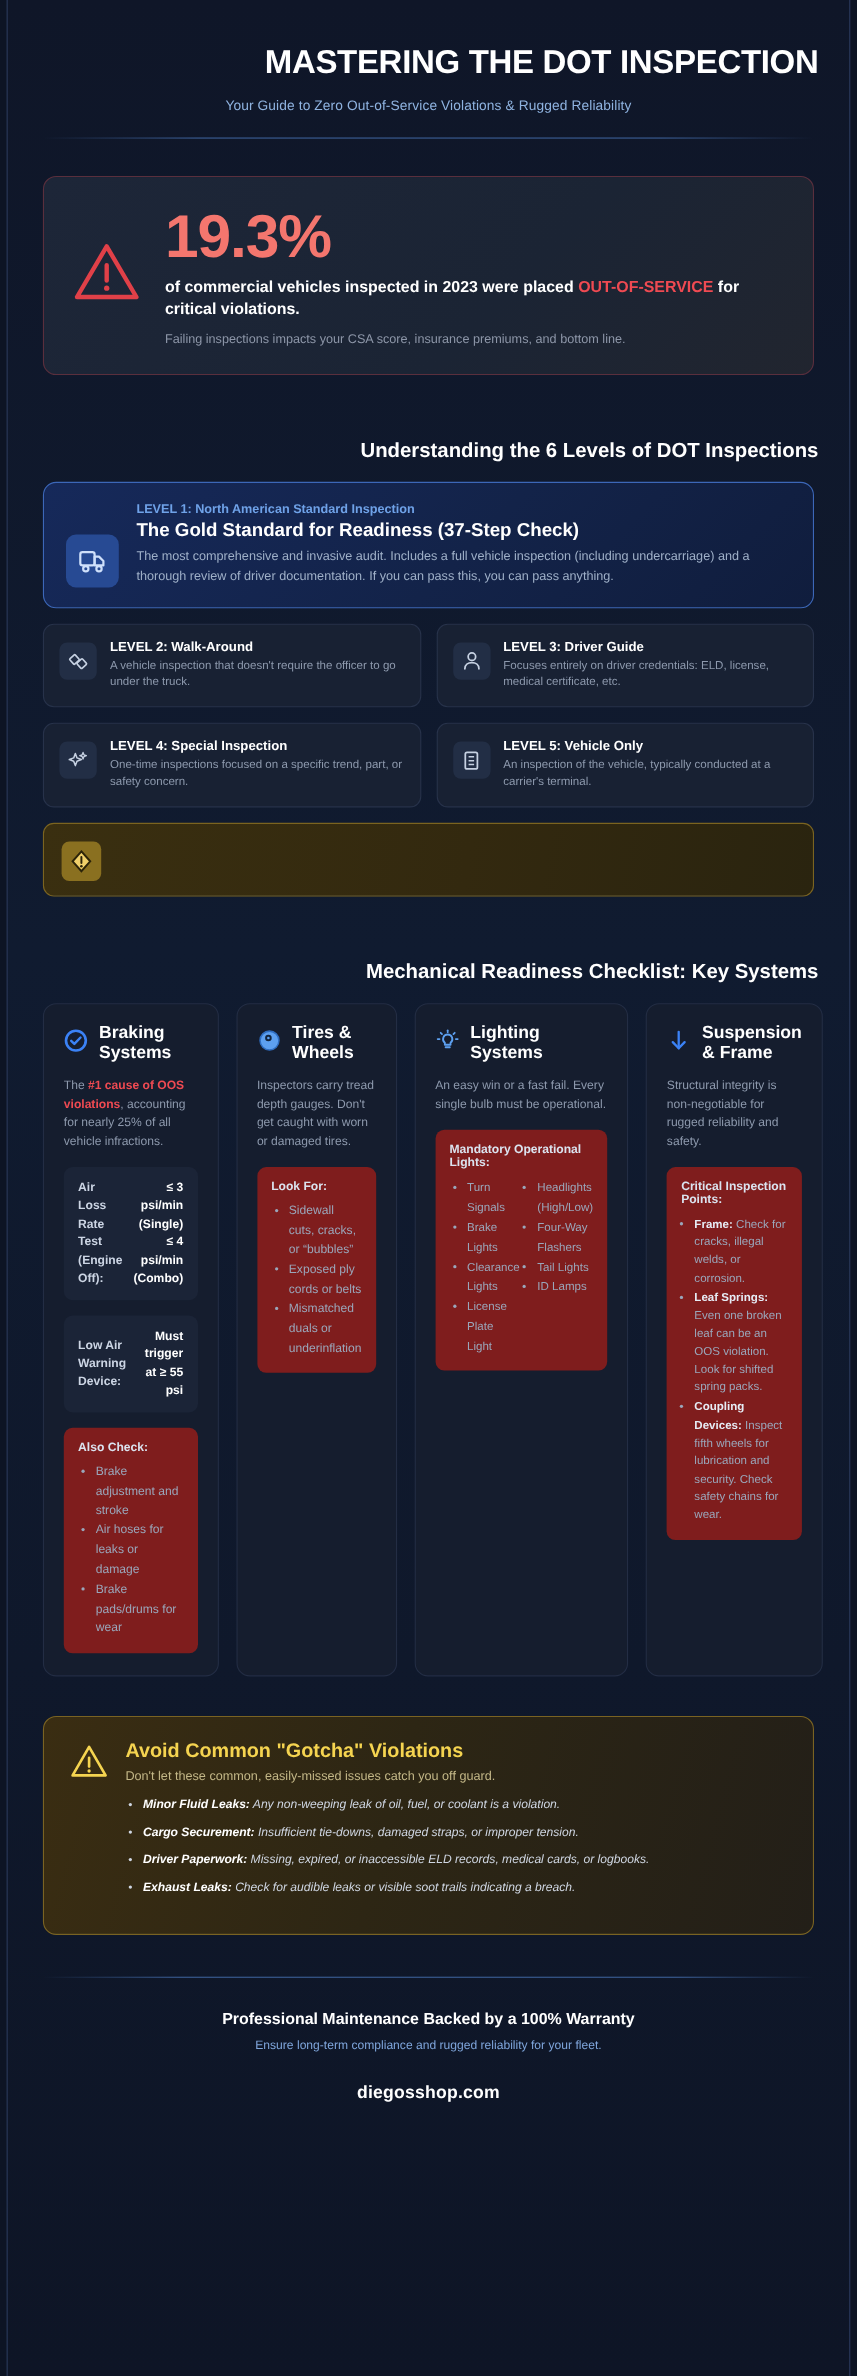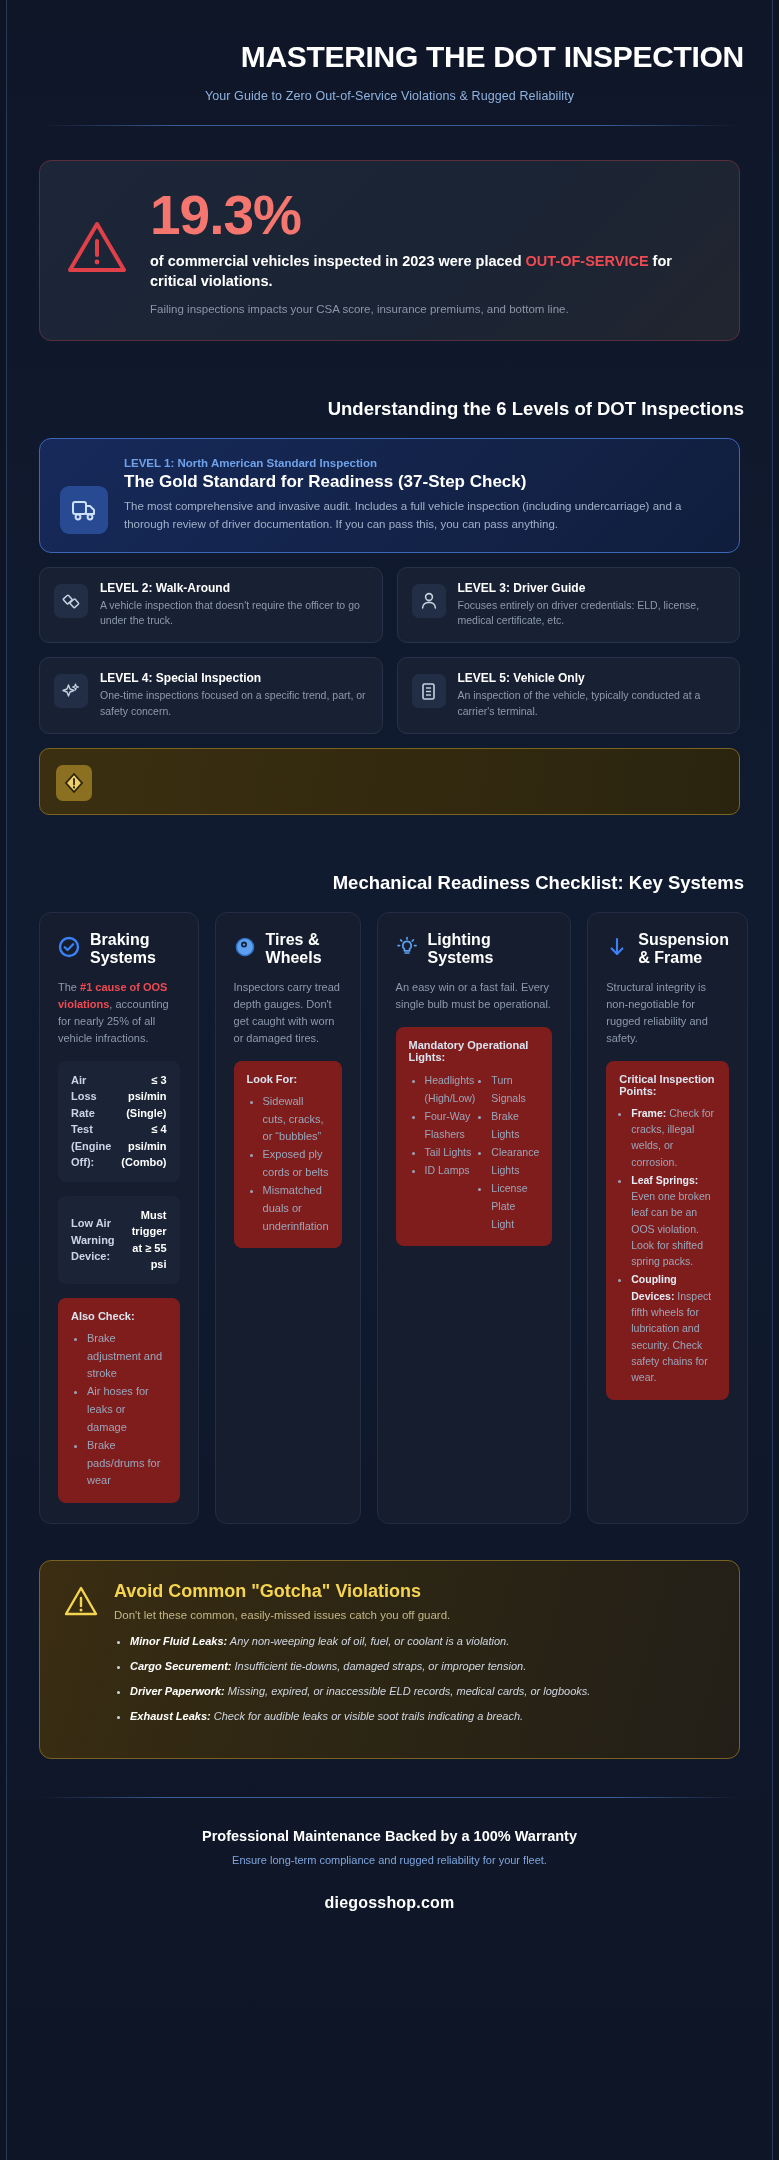--- a/index.html
+++ b/index.html
@@ -432,30 +432,30 @@
           </svg>
         </span>
         <span class="chk-title">Lighting Systems</span>
       </div>
       <div class="chk-intro">An easy win or a fast fail. Every single bulb must be operational.</div>
 
       <div class="sub-box">
         <div class="sub-title">Mandatory Operational Lights:</div>
         <div class="lights-cols">
           <ul>
+            <li>Turn Signals</li>
+            <li>Brake Lights</li>
+            <li>Clearance Lights</li>
+            <li>License Plate Light</li>
+          </ul>
+          <ul>
             <li>Headlights (High/Low)</li>
             <li>Four-Way Flashers</li>
             <li>Tail Lights</li>
             <li>ID Lamps</li>
-          </ul>
-          <ul>
-            <li>Turn Signals</li>
-            <li>Brake Lights</li>
-            <li>Clearance Lights</li>
-            <li>License Plate Light</li>
           </ul>
         </div>
       </div>
     </div>
 
     <div class="chk-card">
       <div class="chk-head">
         <span>
           <svg width="22" height="22" viewBox="0 0 22 22" fill="none">
             <line x1="11" y1="3" x2="11" y2="18" stroke="#3b82f6" stroke-width="2.1" stroke-linecap="round"></line>

